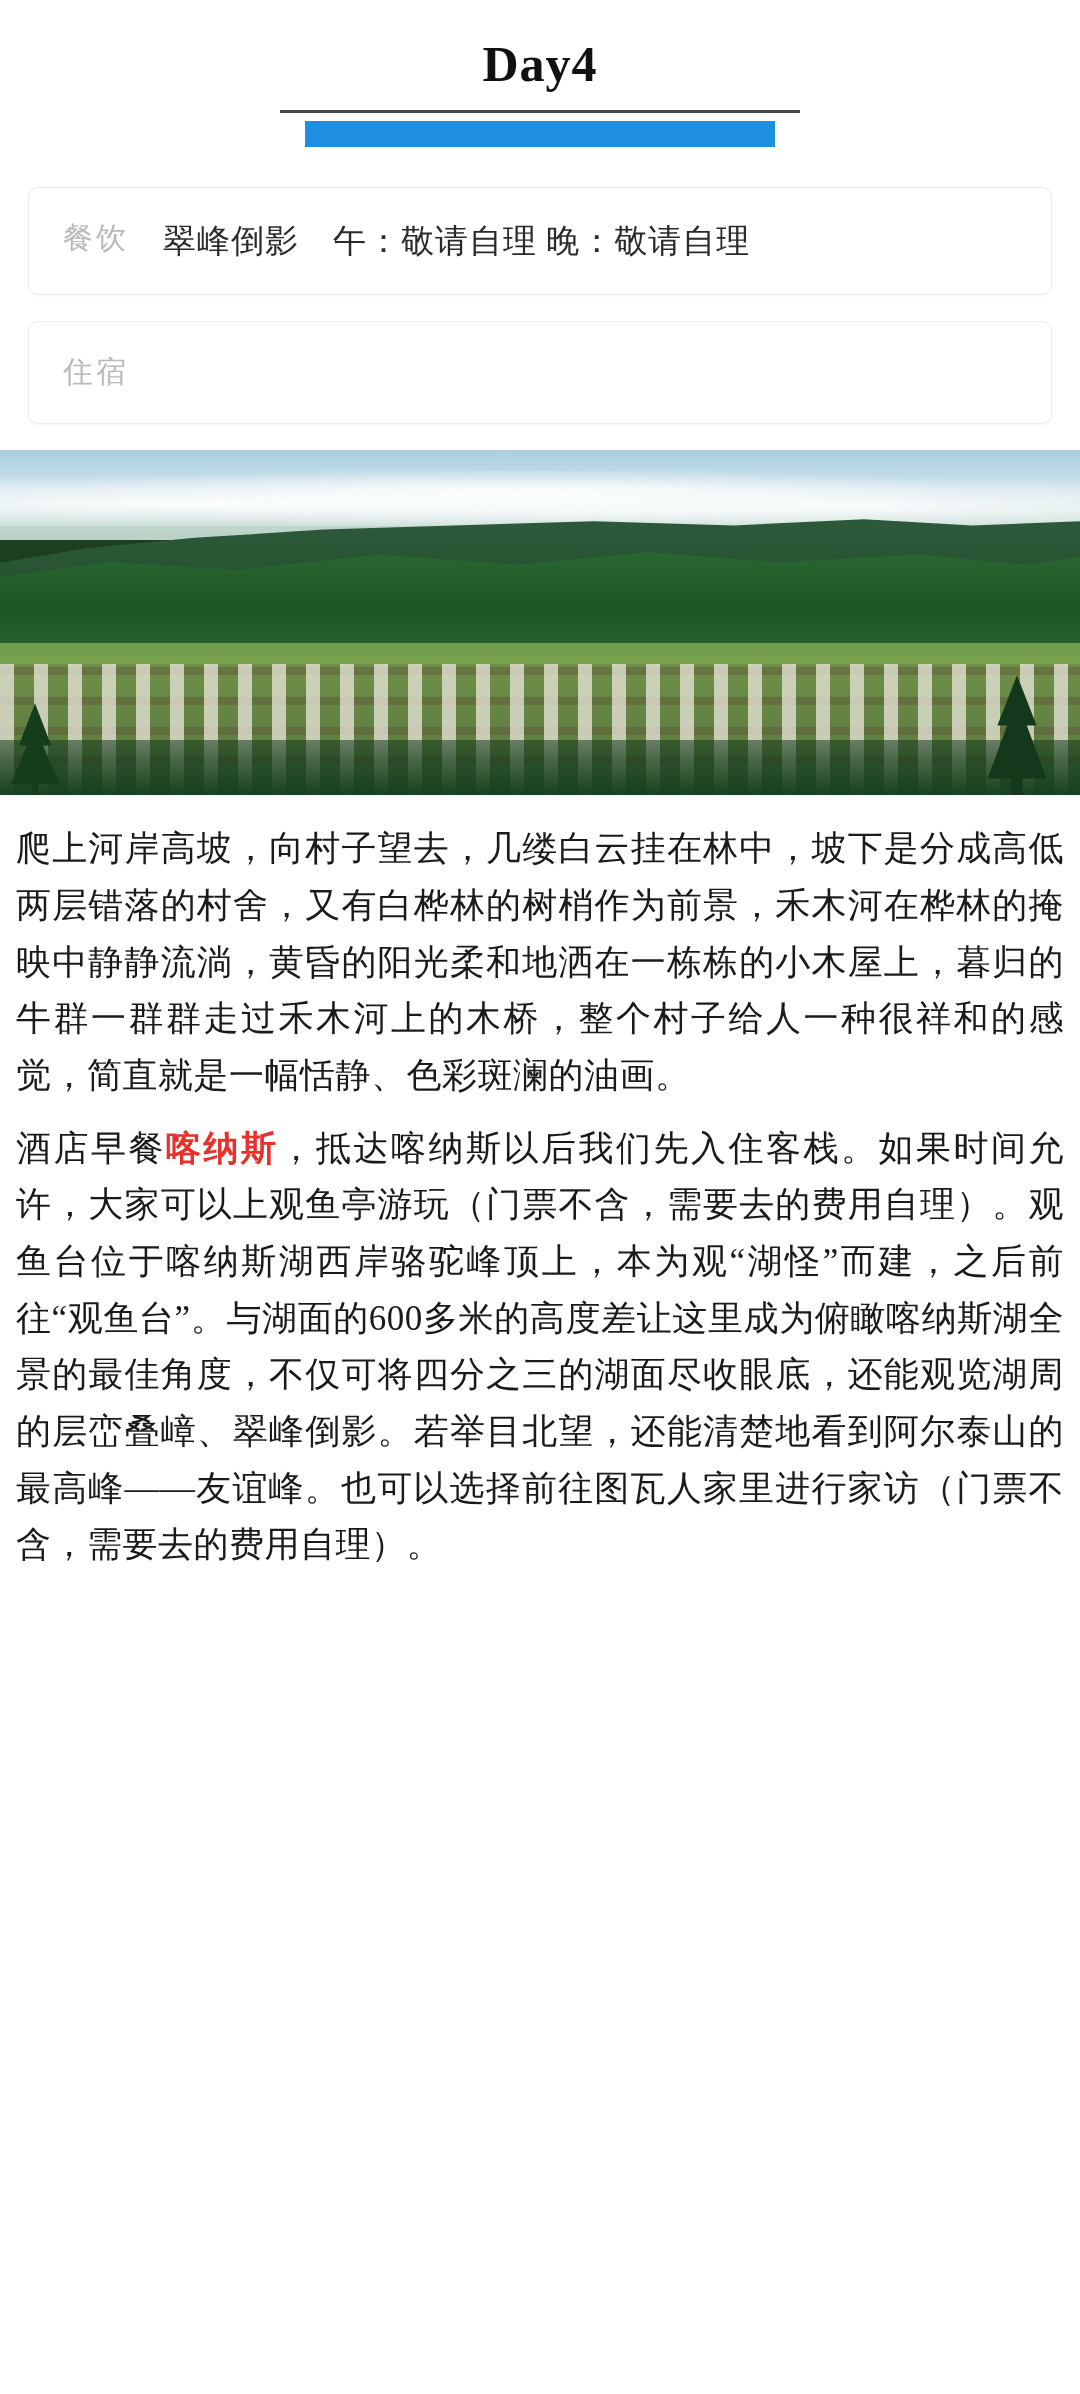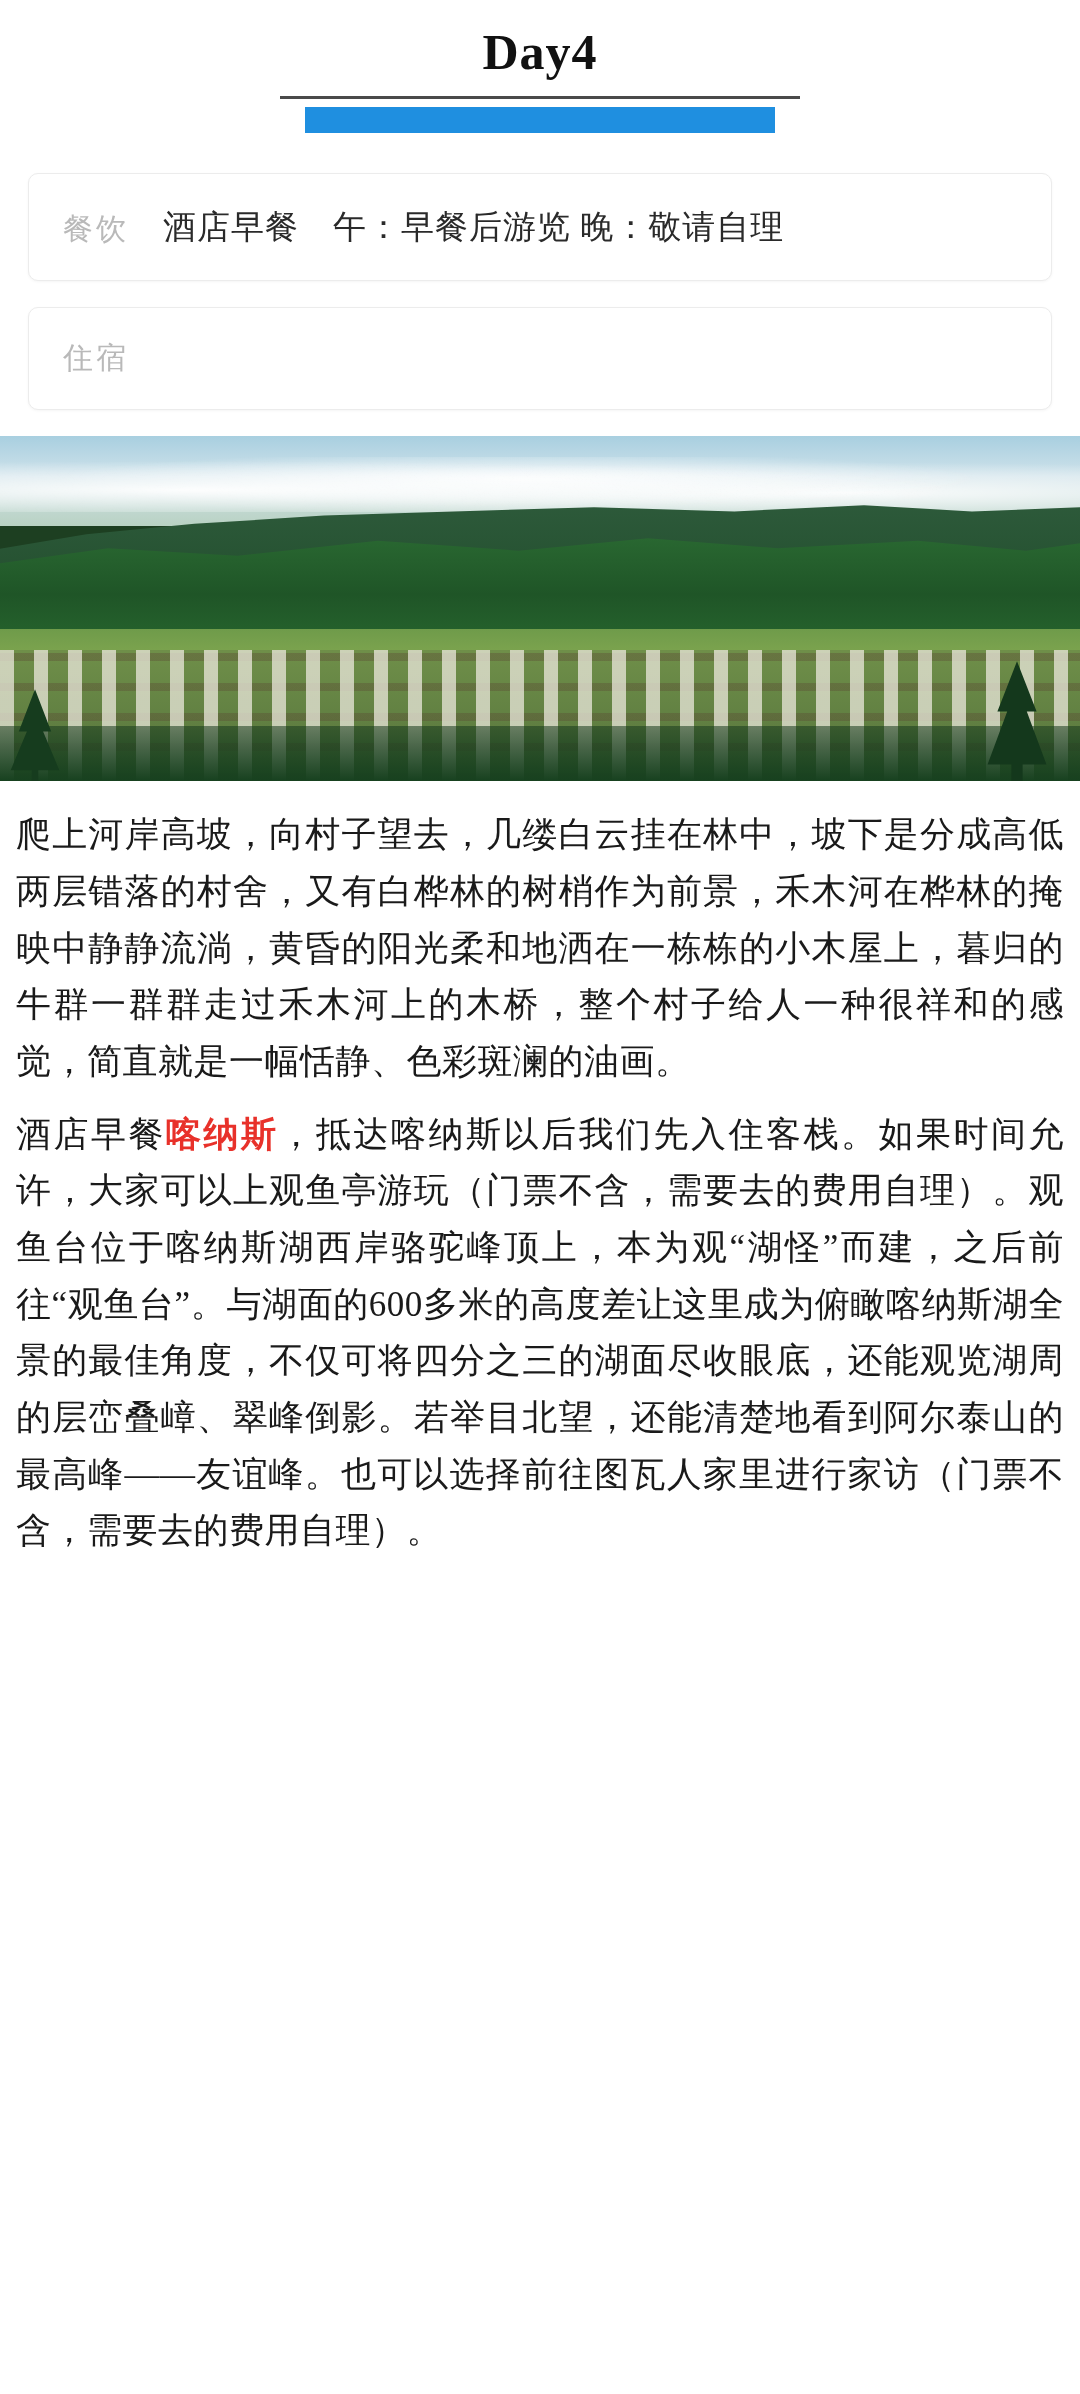--- a/index.html
+++ b/index.html
@@ -26,21 +26,21 @@
     padding-top: 18px;
     text-align: center;
   }
   .day-title {
     font-family: "Liberation Serif", "DejaVu Serif", serif;
     font-weight: bold;
     font-size: 50px;
     letter-spacing: 1px;
     color: #111;
     line-height: 1.2;
-    margin: 4px;
+    margin: 16px;
   }
   .divider-line {
     width: 520px;
     height: 3px;
     background: #4a4a4a;
     margin: 14px auto 0 auto;
   }
   .route-title {
     font-size: 44px;
     color: #1c1c1c;
@@ -58,21 +58,21 @@
   
   .cards {
     margin: 40px 28px 0 28px;
   }
   .card {
     border: 1px solid #ececec;
     border-radius: 10px;
     background: #ffffff;
     box-shadow: 0 1px 3px rgba(0,0,0,0.045);
     display: flex;
-    align-items: flex-end;
+    align-items: flex-start;
     padding: 30px 34px;
     box-sizing: border-box;
     margin-bottom: 26px;
   }
   .card-label {
     color: #b9b9b9;
     font-size: 30px;
     letter-spacing: 3px;
     flex: 0 0 auto;
     margin-right: 34px;
@@ -195,21 +195,21 @@
   <div class="header">
     <div class="day-title">Day4</div>
     <div class="divider-line"></div>
     <div class="route-underline"></div>
   </div>
 
   <div class="cards">
 
     <div class="card">
       <div class="card-label">餐饮</div>
-      <div class="card-value">酒店早餐　午：早餐后游览 晚：敬请自理</div>
+      <div class="card-value">翠峰倒影　午：敬请自理 晚：敬请自理</div>
     </div>
 
     <div class="card">
       <div class="card-label">住宿</div>
     </div>
 
   </div>
 
   <div class="photo">
     <div class="sky"></div>

